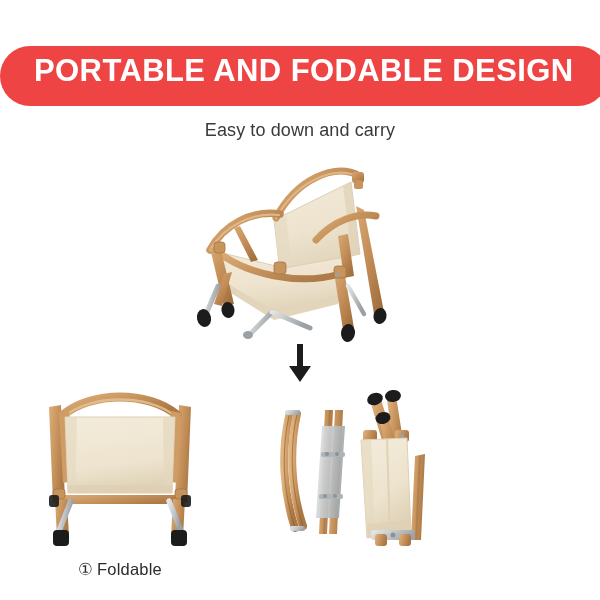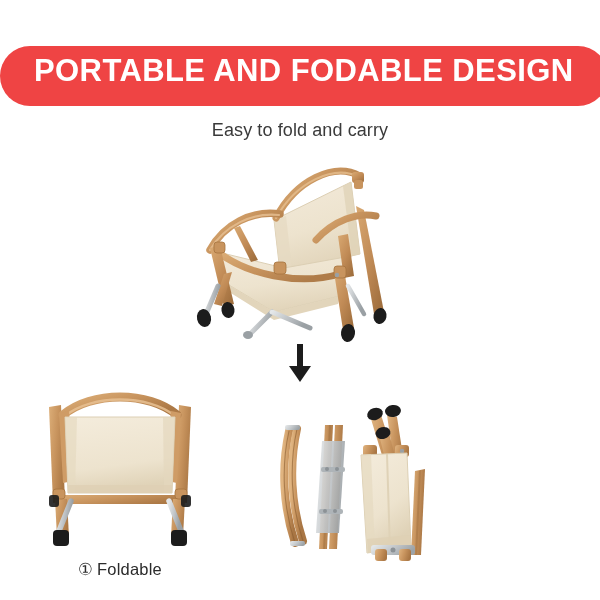--- a/index.html
+++ b/index.html
@@ -67,21 +67,21 @@
   }
 
   
   .bottom {
     position: absolute;
     left: 0;
     top: 382px;
     width: 480px;
     display: flex;
     justify-content: center;
-    align-items: center;
+    align-items: flex-start;
   }
   .panel {
     width: 300px;
     display: flex;
     flex-direction: column;
     align-items: center;
   }
   .panel-art {
     height: 168px;
     display: flex;
@@ -97,21 +97,21 @@
   }
   .caption .num { margin-right: 4px; }
 </style>
 </head>
 <body>
 
 <div class="page">
 
   <div class="header">
     <div class="title-pill">PORTABLE AND FODABLE DESIGN</div>
-    <div class="subtitle">Easy to fold and carry</div>
+    <div class="subtitle">Easy to down and carry</div>
   </div>
 
   <div class="hero">
     <svg width="228" height="208" viewBox="0 0 228 208" xmlns="http://www.w3.org/2000/svg">
       <defs>
         <linearGradient id="canvG" x1="0" y1="0" x2="0.3" y2="1">
           <stop offset="0%" stop-color="#F3EADA"></stop>
           <stop offset="60%" stop-color="#EDE3CE"></stop>
           <stop offset="100%" stop-color="#E2D5BB"></stop>
         </linearGradient>

